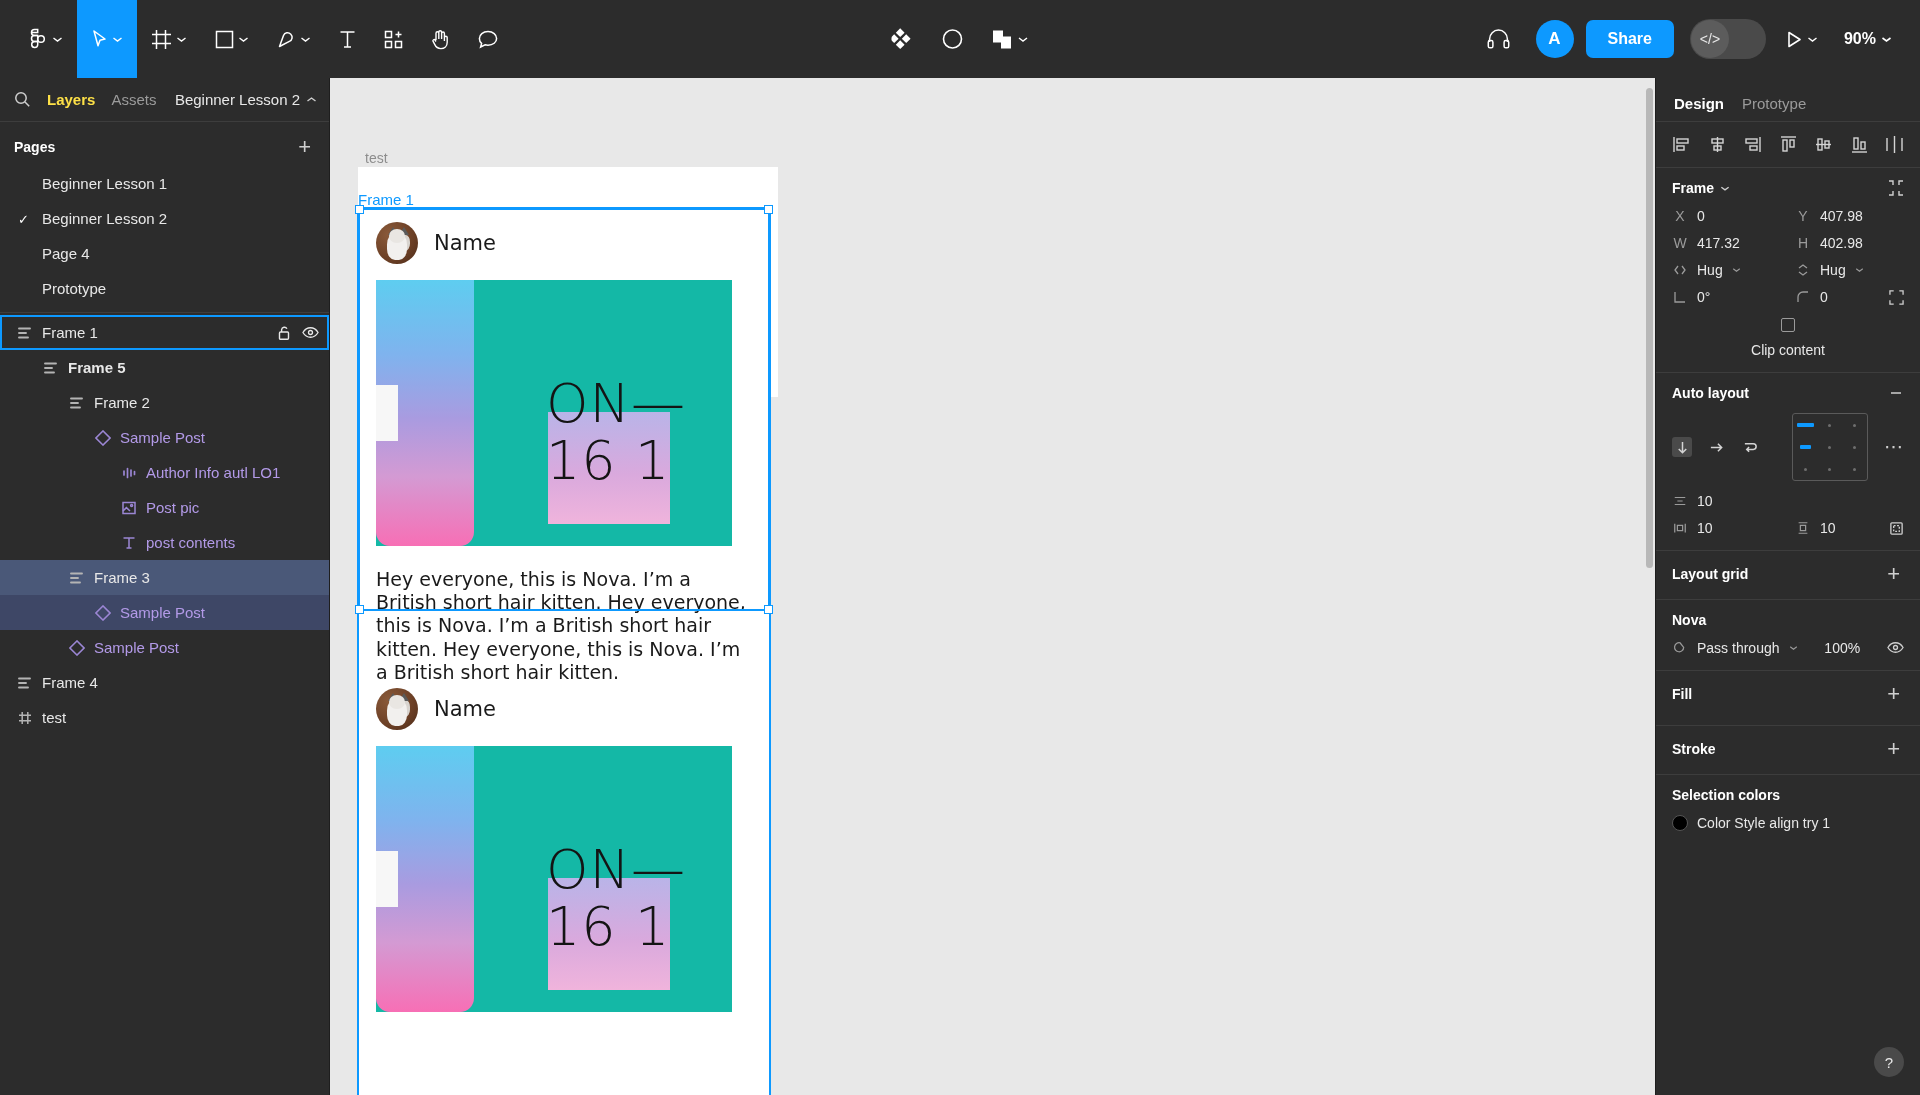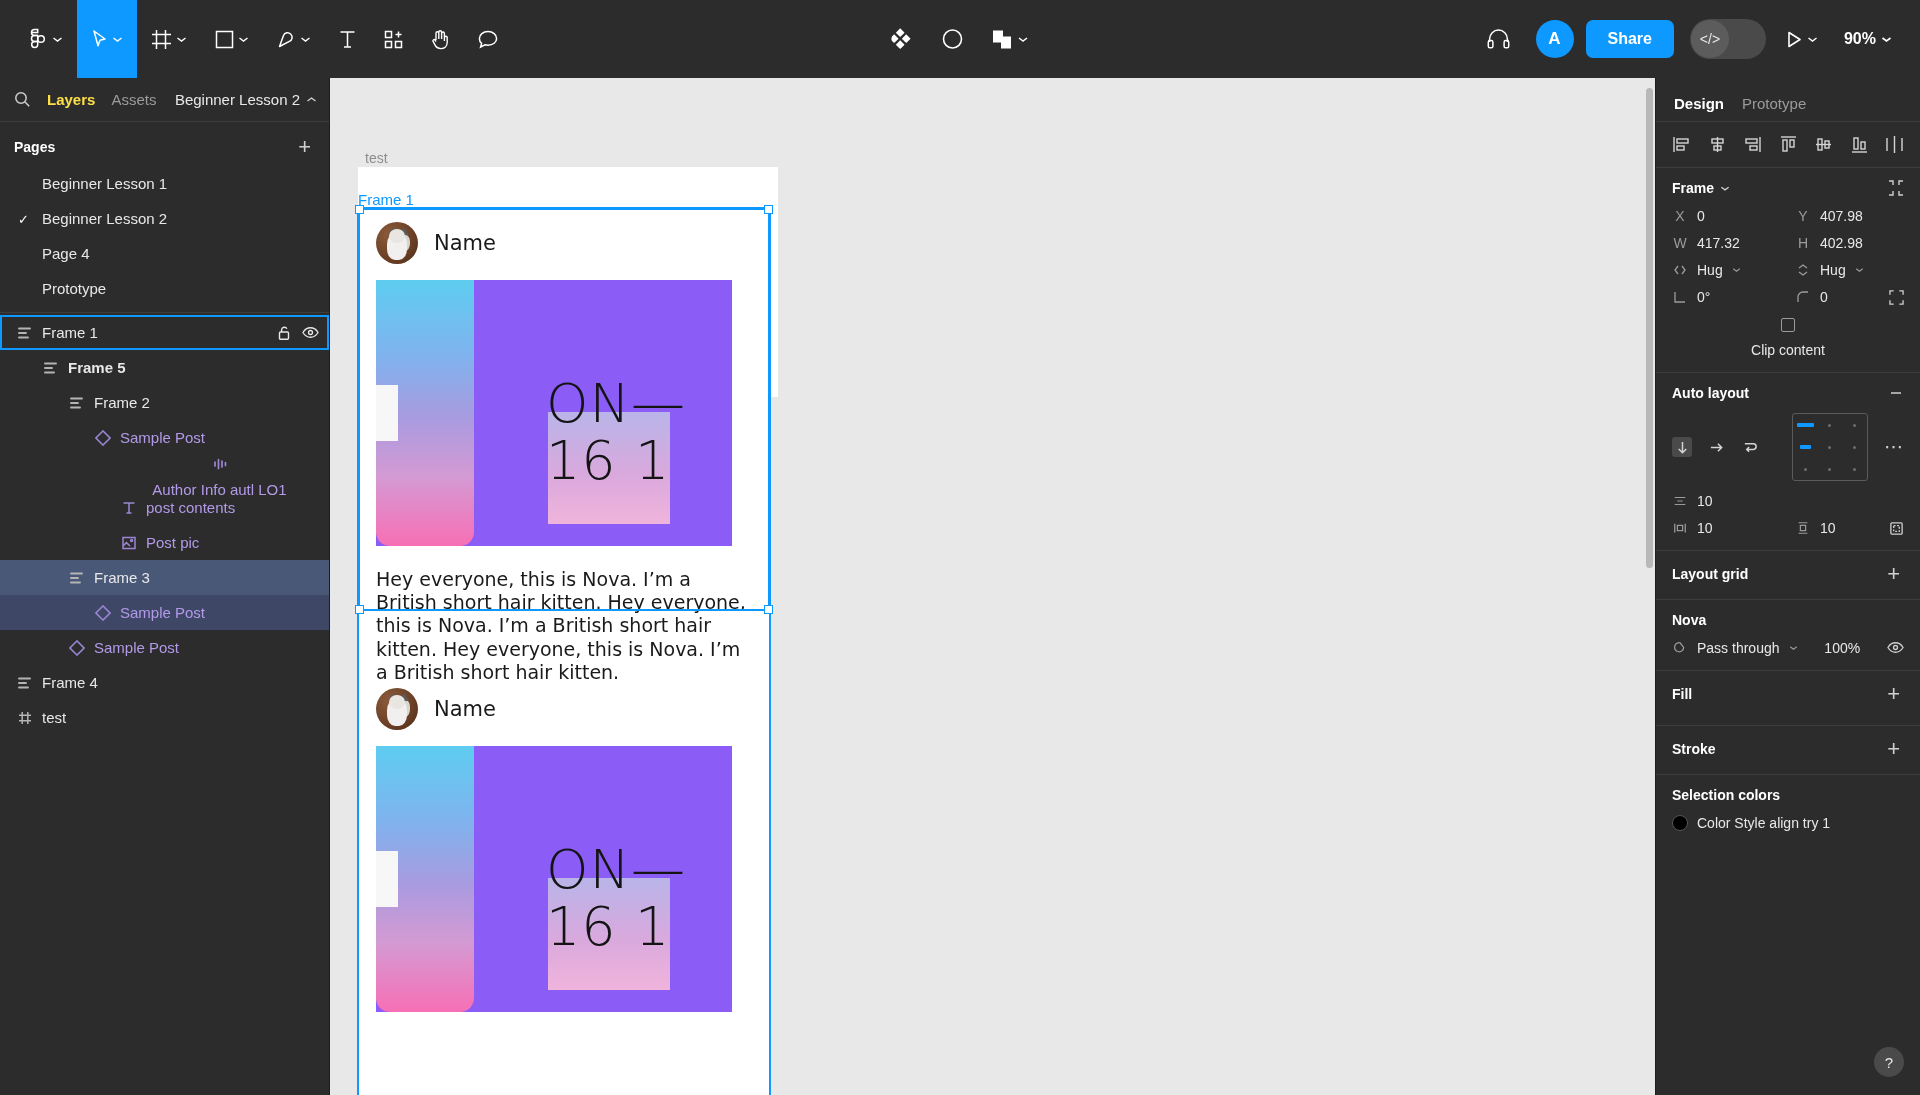--- a/index.html
+++ b/index.html
@@ -151,21 +151,21 @@
   }
   .cat-avatar .ear-l { left: 29%; }
   .cat-avatar .ear-r { left: 54%; }
   .cat-avatar .patch {
     position: absolute; left: 54%; top: 30%; width: 26%; height: 40%;
     background: #d8d4cf; border-radius: 50% 40% 45% 40%;
   }
   .post-name { font-size: 21px; color: #1a1a1a; font-family: "DejaVu Sans", sans-serif; }
   .post-pic {
     margin: 6px 0 0 18px; width: 356px; height: 266px;
-    background: #8b5cf6; position: relative; overflow: hidden;
+    background: #14b8a6; position: relative; overflow: hidden;
   }
   .post-pic .bar {
     position: absolute; left: 0; top: 0; width: 98px; height: 100%;
     background: linear-gradient(180deg, #5ecdf0 0%, #7fb3ee 28%, #a99be0 52%, #d49ad3 74%, #f76fb5 100%);
     border-radius: 0 0 14px 14px;
   }
   .post-pic .notch {
     position: absolute; left: 0; top: 105px; width: 22px; height: 56px;
     background: #f7f7f7;
   }
@@ -458,45 +458,45 @@
         <span class="lbl">Frame 2</span>
       </div>
       <div class="layer-row comp" style="padding-left: 94px;">
         <span class="licon">
           <svg width="16" height="16" viewBox="0 0 16 16" fill="none" stroke="currentColor" stroke-width="1.5">
             <rect x="3" y="3" width="10" height="10" transform="rotate(45 8 8)"></rect>
           </svg>
         </span>
         <span class="lbl">Sample Post</span>
       </div>
-      <div class="layer-row comp" style="padding-left: 120px; flex-direction: column;">
+      <div class="layer-row comp" style="padding-left: 120px;">
         <span class="licon">
           <svg width="16" height="16" viewBox="0 0 16 16" stroke="currentColor" stroke-width="1.7" stroke-linecap="round">
             <path d="M3 6v4M6.5 3.5v9M10 5v6M13.5 6.5v3"></path>
           </svg>
         </span>
         <span class="lbl">Author Info autl LO1</span>
-      </div>
-      <div class="layer-row comp" style="padding-left: 120px;">
-        <span class="licon">
-          <svg width="16" height="16" viewBox="0 0 16 16" fill="none" stroke="currentColor" stroke-width="1.5">
-            <path d="M2.5 3h11M8 3v10M5.5 13h5"></path>
-          </svg>
-        </span>
-        <span class="lbl">post contents</span>
       </div>
       <div class="layer-row comp" style="padding-left: 120px;">
         <span class="licon">
           <svg width="16" height="16" viewBox="0 0 16 16" fill="none" stroke="currentColor" stroke-width="1.5">
             <rect x="2" y="2.5" width="12" height="11"></rect>
             <circle cx="10.6" cy="5.6" r="1"></circle>
             <path d="M2 11l3.4-3.4L9 11"></path>
           </svg>
         </span>
         <span class="lbl">Post pic</span>
+      </div>
+      <div class="layer-row comp" style="padding-left: 120px;">
+        <span class="licon">
+          <svg width="16" height="16" viewBox="0 0 16 16" fill="none" stroke="currentColor" stroke-width="1.5">
+            <path d="M2.5 3h11M8 3v10M5.5 13h5"></path>
+          </svg>
+        </span>
+        <span class="lbl">post contents</span>
       </div>
       <div class="layer-row sel-fill" style="padding-left: 68px;">
         <span class="licon">
           <svg width="16" height="16" viewBox="0 0 16 16" stroke="currentColor" stroke-width="1.9" stroke-linecap="round">
             <path d="M2 3.5h11M2 8h7M2 12.5h9"></path>
           </svg>
         </span>
         <span class="lbl">Frame 3</span>
       </div>
       <div class="layer-row comp sel-fill2" style="padding-left: 94px;">

